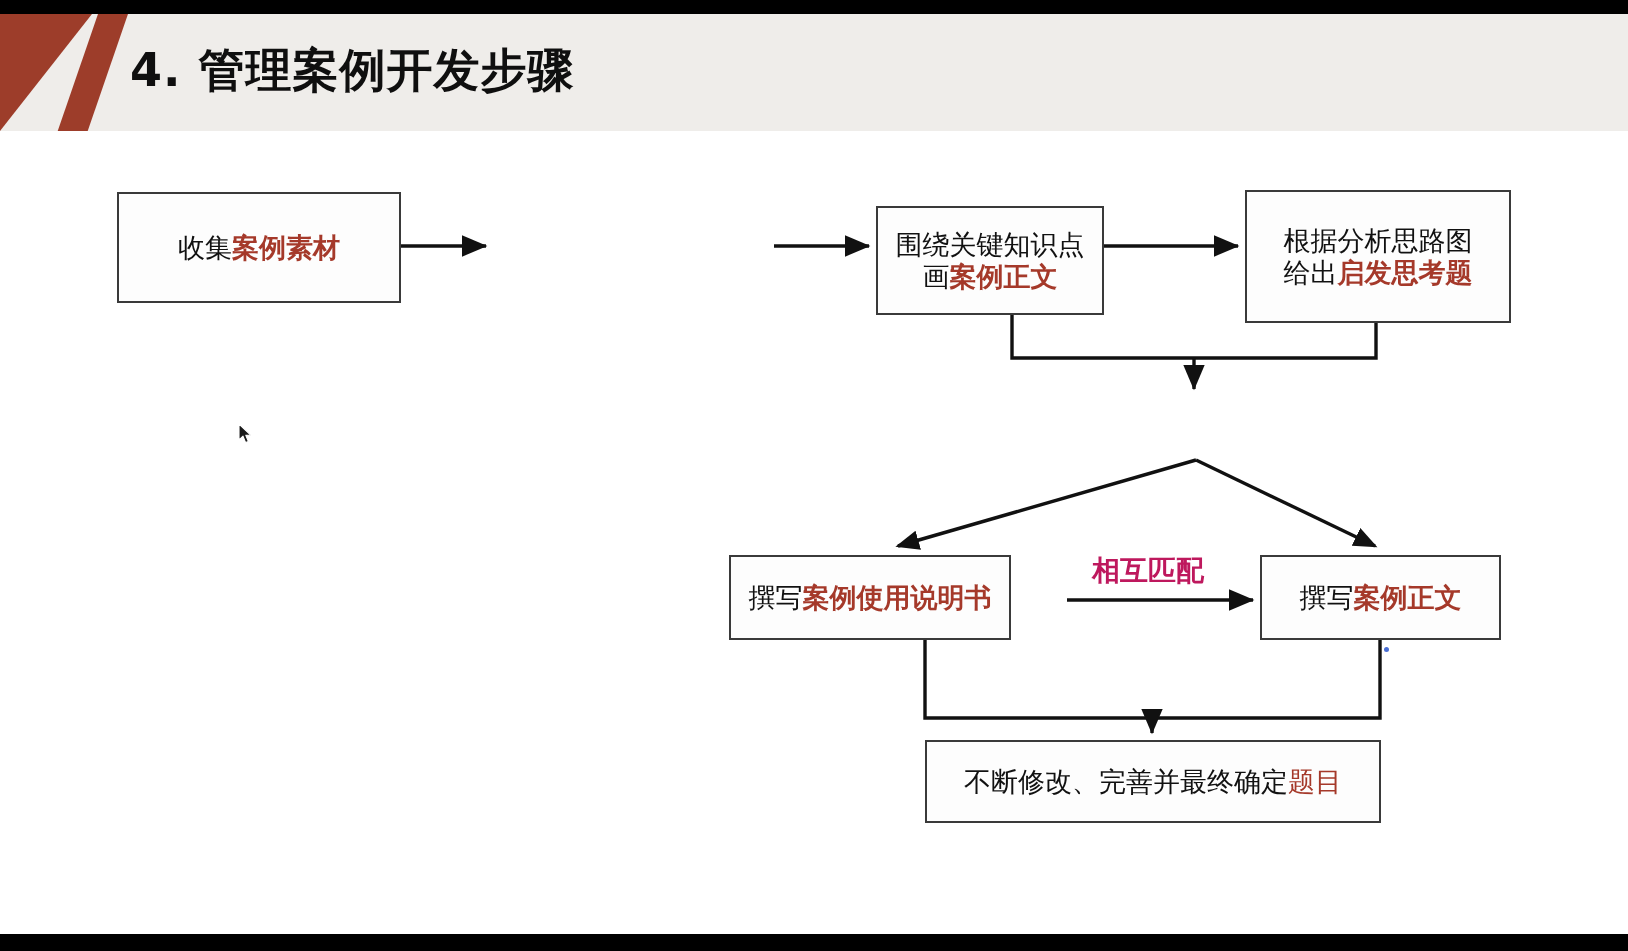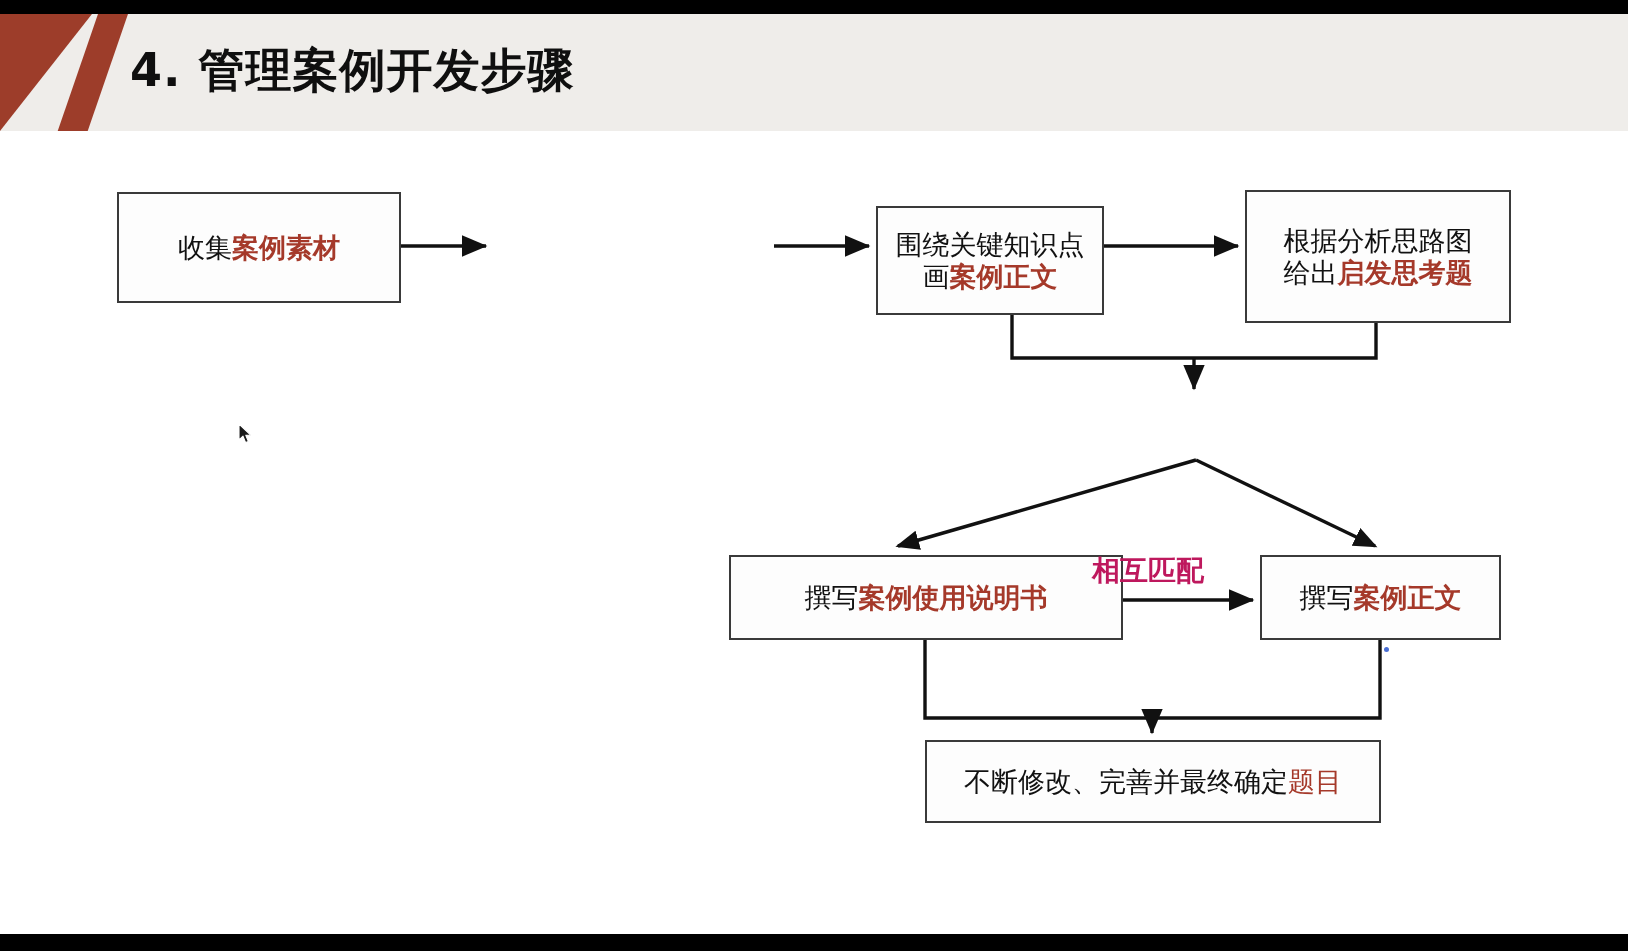--- a/index.html
+++ b/index.html
@@ -117,21 +117,21 @@
   .hl-plain {
     color: #a5392a;
   }
 
   
   #node-collect      { left: 117px; top: 61px;  width: 284px; height: 111px; font-size: 27px; }
   #node-find-key     { left: 493px; top: 59px;  width: 281px; height: 109px; font-size: 27px; }
   #node-draw-map     { left: 876px; top: 75px;  width: 228px; height: 109px; font-size: 27px; }
   #node-questions    { left: 1245px;top: 59px;  width: 266px; height: 133px; font-size: 27px; }
   #node-case-type    { left: 925px; top: 265px; width: 456px; height: 62px;  font-size: 27px; }
-  #node-manual       { left: 729px; top: 424px; width: 394px; height: 85px;  font-size: 27px; }
+  #node-manual       { left: 729px; top: 424px; width: 282px; height: 85px;  font-size: 27px; }
   #node-body-text    { left: 1260px;top: 424px; width: 241px; height: 85px;  font-size: 27px; }
   #node-finalize     { left: 925px; top: 609px; width: 456px; height: 83px;  font-size: 27px; }
 
   .match-label {
     position: absolute;
     left: 1092px;
     top: 421px;
     font-size: 28px;
     font-weight: bold;
     color: #be185d;

